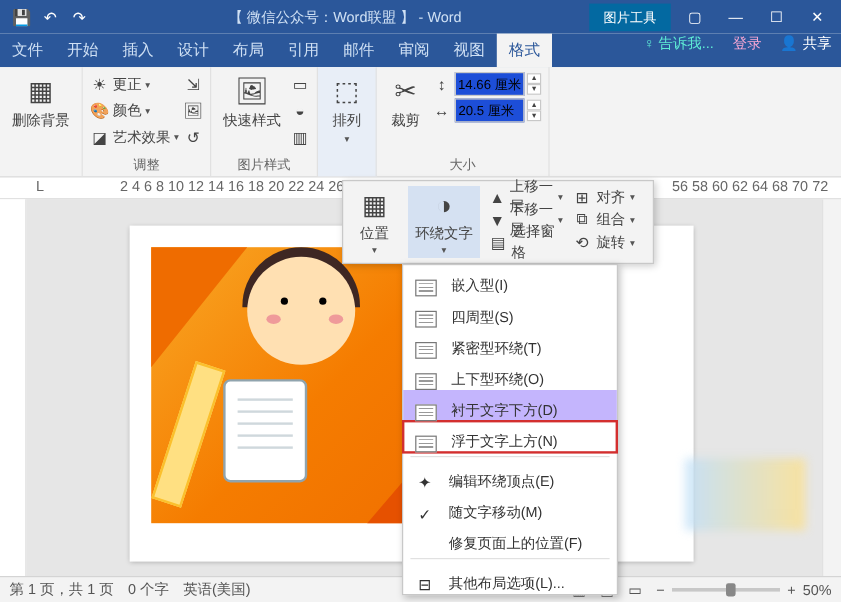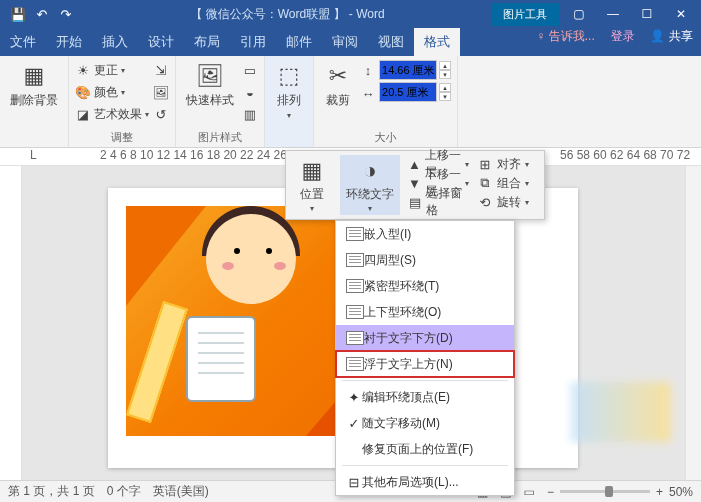--- a/index.html
+++ b/index.html
@@ -8,21 +8,21 @@
 .qat{display:flex;gap:4px;padding:0 8px}
 .qat-btn{width:20px;height:20px;display:flex;align-items:center;justify-content:center;color:#fff;font-size:13px}
 .title-text{flex:1;text-align:center;color:#cfe0f4;font-size:12px}
 .tab-context{background:#0369a1;padding:4px 12px;color:#fff;font-size:11px}
 .win-btns{display:flex;gap:6px;padding:0 6px}
 .win-btn{width:28px;height:20px;display:flex;align-items:center;justify-content:center;font-size:12px}
 .ribbon-tabs{height:28px;background:#2b579a;display:flex;color:#fff}
 .rtab{padding:0 10px;height:28px;line-height:28px;color:#cfe0f4;font-size:13px}
 .rtab.active{background:#f3f3f3;color:#2b579a}
 .spacer{flex:1}
-.tell{color:#fca5a5;padding:0 8px;font-size:12px}
+.tell{color:#5eead4;padding:0 8px;font-size:12px}
 .login{color:#f9a8d4;padding:0 8px}
 .share{padding:0 8px}
 .ribbon{height:92px;background:#f3f3f3;border-bottom:1px solid #d4d4d4;display:flex}
 .grp{border-right:1px solid #e1e1e1;padding:4px 6px 0;display:flex;flex-direction:column}
 .grp-body{flex:1;display:flex;gap:4px;align-items:flex-start}
 .grp-label{text-align:center;color:#666;font-size:11px;padding-bottom:2px}
 .big-btn{display:flex;flex-direction:column;align-items:center;gap:2px;padding:2px 4px;color:#444;font-size:11px}
 .big-ic{width:28px;height:28px;display:flex;align-items:center;justify-content:center;font-size:22px}
 .stack{display:flex;flex-direction:column;gap:2px}
 .srow{display:flex;align-items:center;gap:3px;color:#444;height:20px;font-size:12px}
@@ -48,21 +48,21 @@
 .blush.l{left:96px}.blush.r{left:148px}
 .ruler-obj{position:absolute;left:18px;top:96px;width:26px;height:120px;background:#ffe082;border:2px solid #fbc02d;transform:rotate(18deg)}
 .note{position:absolute;left:60px;top:110px;width:70px;height:86px;background:#fff;border:2px solid #90a4ae;border-radius:6px}
 .note::before{content:"";position:absolute;left:10px;top:14px;right:10px;height:2px;background:#cfd8dc;box-shadow:0 10px 0 #cfd8dc,0 20px 0 #cfd8dc,0 30px 0 #cfd8dc,0 40px 0 #cfd8dc}
 .arrange-popup{position:absolute;left:285px;top:150px;width:260px;background:#f3f3f3;border:1px solid #c8c8c8;box-shadow:2px 2px 6px rgba(0,0,0,.2);z-index:5}
 .ap-row{display:flex;padding:4px 6px;gap:8px}
 .ap-big{display:flex;flex-direction:column;align-items:center;gap:1px;padding:2px 6px;color:#444;font-size:11px}
 .ap-stack{display:flex;flex-direction:column;gap:1px;flex:1}
 .ap-srow{display:flex;align-items:center;gap:4px;color:#444;font-size:12px;height:18px}
 .wrap-menu{position:absolute;left:335px;top:220px;width:180px;background:#fff;border:1px solid #c8c8c8;box-shadow:2px 2px 6px rgba(0,0,0,.25);z-index:6}
-.wm-item{display:flex;align-items:center;gap:0;height:26px;padding:0 10px;color:#333;font-size:12px}
+.wm-item{display:flex;align-items:flex-end;gap:12px;height:26px;padding:0 10px;color:#333;font-size:12px}
 .wm-item.hover{background:#c4b5fd}
 .wm-item.hl{outline:2px solid #d32f2f;outline-offset:-1px}
 .wm-sep{height:1px;background:#e1e1e1;margin:3px 6px}
 .wm-ic{width:18px;height:14px;border:1px solid #777;position:relative;background:#fff}
 .wm-ic::after{content:"";position:absolute;inset:2px;background:repeating-linear-gradient(#999 0 1px,transparent 1px 3px)}
 .statusbar{position:absolute;bottom:0;left:0;right:0;height:22px;background:#f3f3f3;border-top:1px solid #d4d4d4;display:flex;align-items:center;gap:12px;padding:0 8px;color:#555;font-size:11px}
 .sb-spacer{flex:1}
 .zoom{display:flex;align-items:center;gap:6px}
 .zslider{width:90px;height:3px;background:#c8c8c8;position:relative}
 .zslider::after{content:"";position:absolute;left:50%;top:-4px;width:8px;height:11px;background:#888;border-radius:2px}

